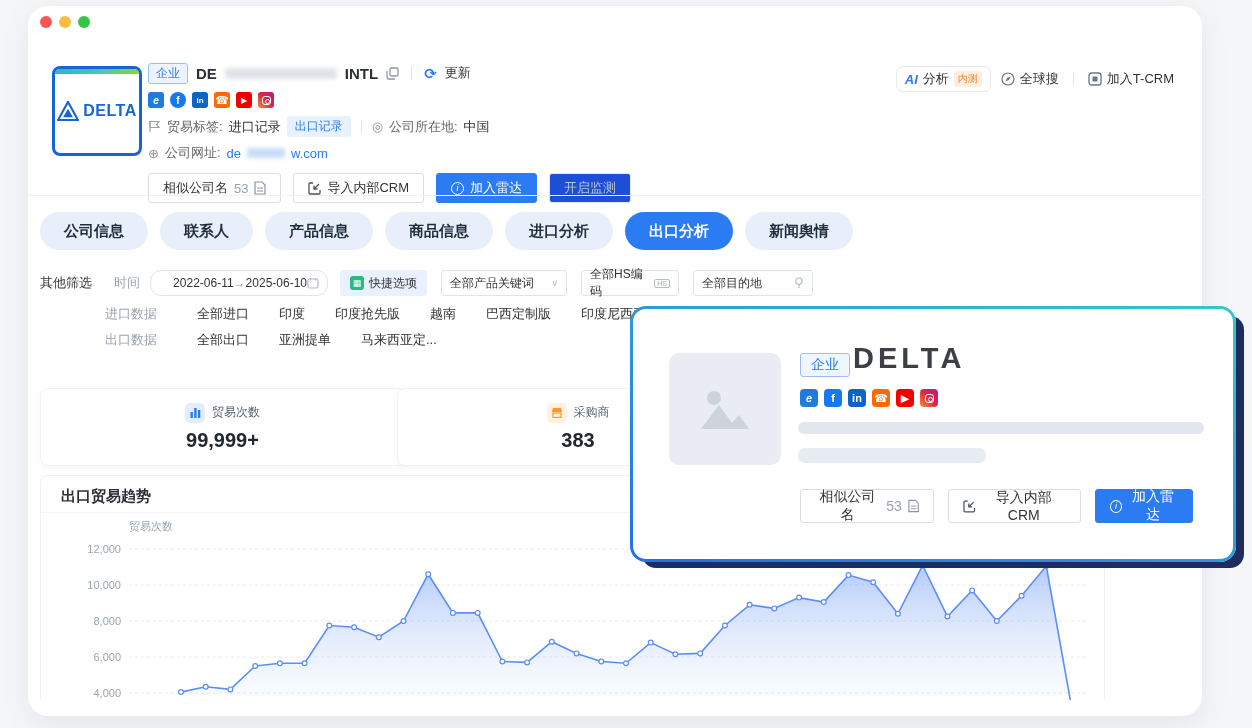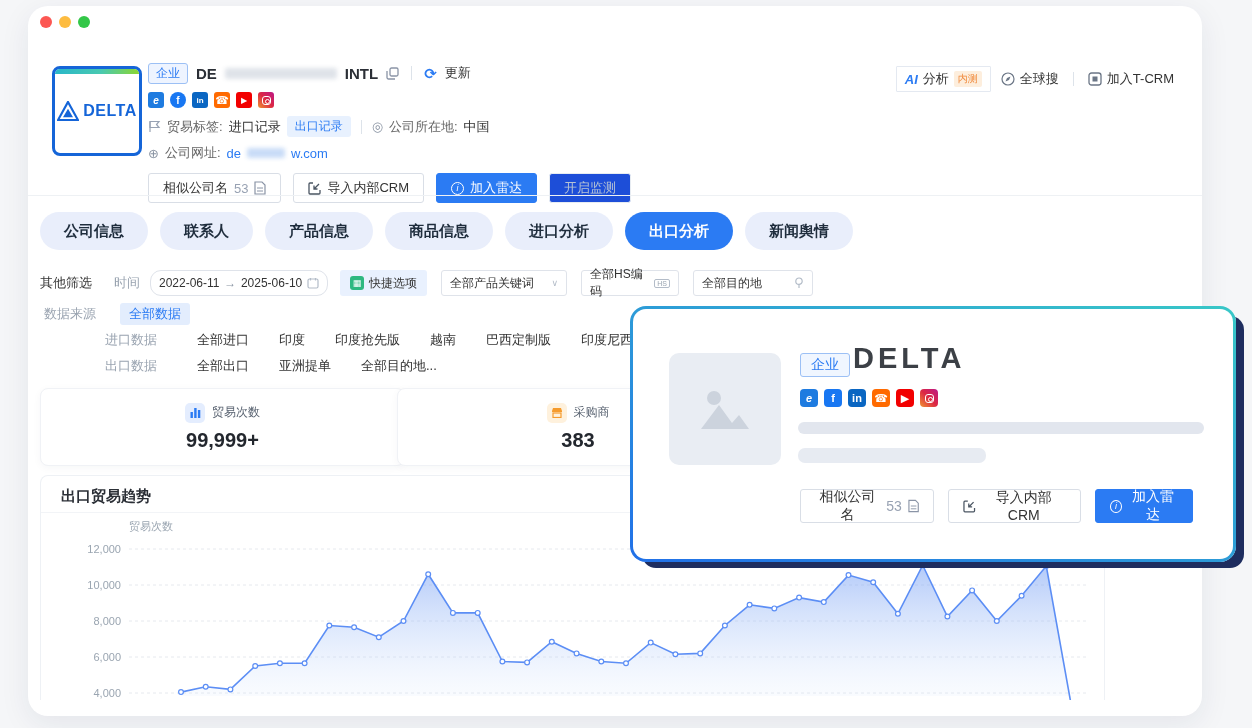--- a/index.html
+++ b/index.html
@@ -60,39 +60,39 @@
     border:1px solid #d9dee6; border-radius:3px; background:#fff; font-size:13px; color:#333; cursor:pointer; }
   .btn .cnt { color:#98a2b3; }
   .btn-primary { background:#2b7bf3; border-color:#2b7bf3; color:#fff; }
   .btn-disabled { background:#1d4ed8; border-color:#e7ecf2; color:#b6c3d4; }
   .info-ic { width:13px; height:13px; border:1.3px solid #fff; border-radius:50%;
     display:inline-flex; align-items:center; justify-content:center; font-size:9px; font-style:italic; }
 
   .topbar { position:absolute; right:28px; top:60px; display:flex; align-items:center; gap:10px;
     font-size:13px; color:#333; }
   .ai-chip { display:inline-flex; align-items:center; gap:5px; border:1px solid #e4e9f1;
-    border-radius:1px; padding:3px 8px; cursor:pointer; }
+    border-radius:7px; padding:3px 8px; cursor:pointer; }
   .ai-logo { color:#2b7bf3; font-weight:bold; font-style:italic; }
   .badge-beta { background:#fdeedd; color:#f08a3c; font-size:10px; border-radius:2px; padding:1px 4px; }
   .tb-item { display:inline-flex; align-items:center; gap:5px; cursor:pointer; }
 
   .hdr-divider { position:absolute; left:0; right:0; top:189px; height:1px; background:#eef1f4; }
 
   
   .tabs { position:absolute; left:12px; top:206px; display:flex; gap:12px; }
   .tab { height:38px; padding:0 24px; display:inline-flex; align-items:center; border-radius:19px;
     background:#e9eefb; color:#1f2d3d; font-size:15px; font-weight:bold; cursor:pointer; }
   .tab.active { background:#2b7bf3; color:#fff; }
 
   
   .filters { position:absolute; left:12px; top:264px; display:flex; align-items:center; height:26px; font-size:13px; }
   .f-label { color:#333; margin-right:22px; }
   .f-sub { color:#99a3b0; margin-right:10px; }
   .date-box { width:178px; height:26px; border:1px solid #dfe3ea; border-radius:11px; display:flex;
-    align-items:center; justify-content:space-between; padding:0 8px; font-size:12px; color:#333; cursor:pointer; }
+    align-items:center; justify-content:flex-end; padding:0 8px; font-size:12px; color:#333; cursor:pointer; }
   .quick { margin-left:12px; height:26px; background:#e9f1fe; border-radius:3px; display:flex;
     align-items:center; gap:5px; padding:0 10px; font-size:12px; color:#333; cursor:pointer; }
   .quick-ic { width:14px; height:14px; background:#2eb880; color:#fff; border-radius:3px;
     font-size:9px; display:flex; align-items:center; justify-content:center; }
   .dd { height:26px; border:1px solid #dfe3ea; border-radius:3px; display:flex; align-items:center;
     justify-content:space-between; padding:0 8px; font-size:12px; color:#333; margin-left:14px; cursor:pointer; }
   .dd .chev { color:#b3bcc8; font-size:9px; }
   .hs-ic { border:1px solid #b3bcc8; color:#9aa5b1; border-radius:2px; font-size:7px; padding:0 2px; }
 
   
@@ -317,34 +317,30 @@
         <span>全部目的地</span>
         <svg width="10" height="12" viewBox="0 0 10 12">
             <circle cx="5" cy="4.2" r="3.2" fill="none" stroke="#b3bcc8" stroke-width="1.2"></circle>
             <line x1="5" y1="7.4" x2="5" y2="11" stroke="#b3bcc8" stroke-width="1.2"></line>
           </svg>
       </div>
     </div>
 
     <div class="ds">
       <div class="ds-row">
-        <span class="lb1">数据来源</span>
-        <span class="ds-chip">全部数据</span>
-      </div>
-      <div class="ds-row">
         <span class="lb2">进口数据</span>
         <span>
           
         <span class="ds-opt">全部进口</span><span class="ds-opt">印度</span><span class="ds-opt">印度抢先版</span><span class="ds-opt">越南</span><span class="ds-opt">巴西定制版</span><span class="ds-opt">印度尼西亚...</span><span class="ds-opt">美国</span></span>
       </div>
       <div class="ds-row">
         <span class="lb2">出口数据</span>
         <span>
           
-        <span class="ds-opt">全部出口</span><span class="ds-opt">亚洲提单</span><span class="ds-opt">全部目的地...</span></span>
+        <span class="ds-opt">全部出口</span><span class="ds-opt">亚洲提单</span><span class="ds-opt">马来西亚定...</span></span>
       </div>
     </div>
 
     <div class="stat-card" style="left:12px;width:365px">
       <div class="stat-head">
         <span class="stat-ic ic-blue">
           <svg width="11" height="11" viewBox="0 0 11 11">
               <rect x="0.5" y="5" width="2.4" height="6" fill="#2b7bf3"></rect>
               <rect x="4.2" y="1" width="2.4" height="10" fill="#2b7bf3"></rect>
               <rect x="7.9" y="3" width="2.4" height="8" fill="#2b7bf3"></rect>

